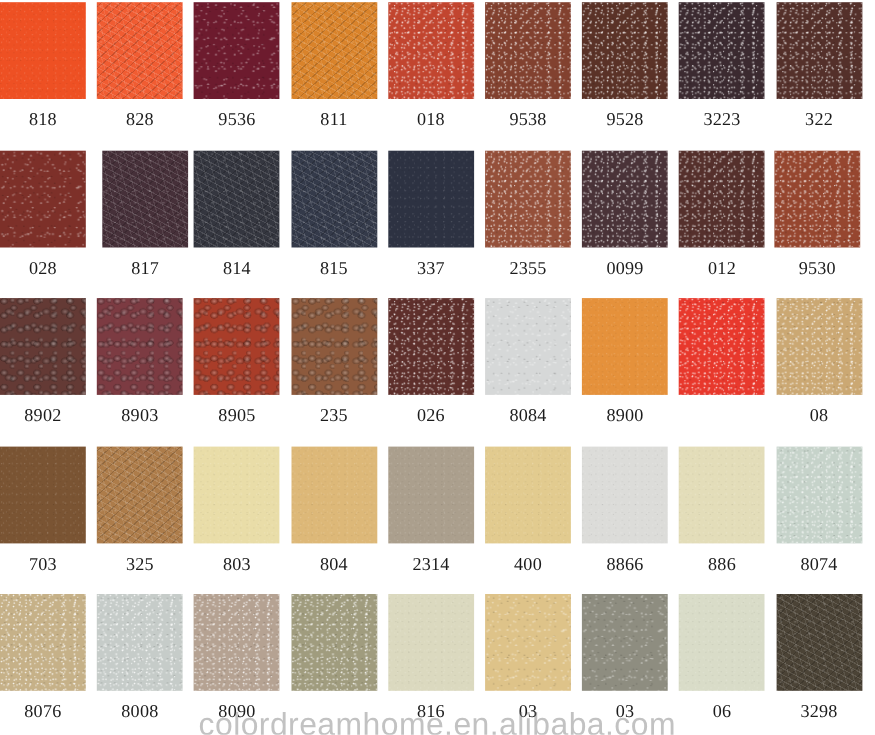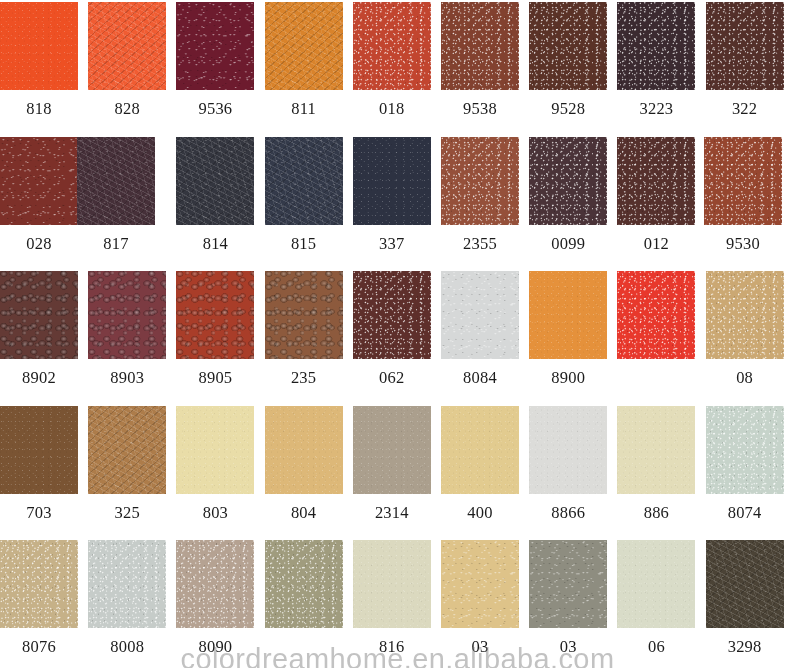--- a/index.html
+++ b/index.html
@@ -213,21 +213,21 @@
         <div class="swatch-label">322</div>
       </div>
     </div>
     <div class="swatch-row" style="top: 136.5px;">
       <div class="swatch-cell" style="left: 0px;">
         <div class="swatch-chip" style="background: rgb(125, 48, 41);">
           <div class="grain grain-pebble"></div>
         </div>
         <div class="swatch-label">028</div>
       </div>
-      <div class="swatch-cell" style="left: 77px;">
+      <div class="swatch-cell" style="left: 93px;">
         <div class="swatch-chip" style="background: rgb(70, 48, 57);">
           <div class="grain grain-wrinkle"></div>
         </div>
         <div class="swatch-label">817</div>
       </div>
       <div class="swatch-cell" style="left: 176.4px;">
         <div class="swatch-chip" style="background: rgb(52, 54, 63);">
           <div class="grain grain-wrinkle"></div>
         </div>
         <div class="swatch-label">814</div>
@@ -291,21 +291,21 @@
       <div class="swatch-cell" style="left: 264.6px;">
         <div class="swatch-chip" style="background: rgb(141, 90, 61);">
           <div class="grain grain-bump"></div>
         </div>
         <div class="swatch-label">235</div>
       </div>
       <div class="swatch-cell" style="left: 352.8px;">
         <div class="swatch-chip" style="background: rgb(94, 47, 43);">
           <div class="grain grain-speckle"></div>
         </div>
-        <div class="swatch-label">062</div>
+        <div class="swatch-label">026</div>
       </div>
       <div class="swatch-cell" style="left: 441px;">
         <div class="swatch-chip" style="background: rgb(214, 216, 216);">
           <div class="grain grain-pebble"></div>
         </div>
         <div class="swatch-label">8084</div>
       </div>
       <div class="swatch-cell" style="left: 529.2px;">
         <div class="swatch-chip" style="background: rgb(229, 145, 59);">
           <div class="grain grain-fine"></div>

